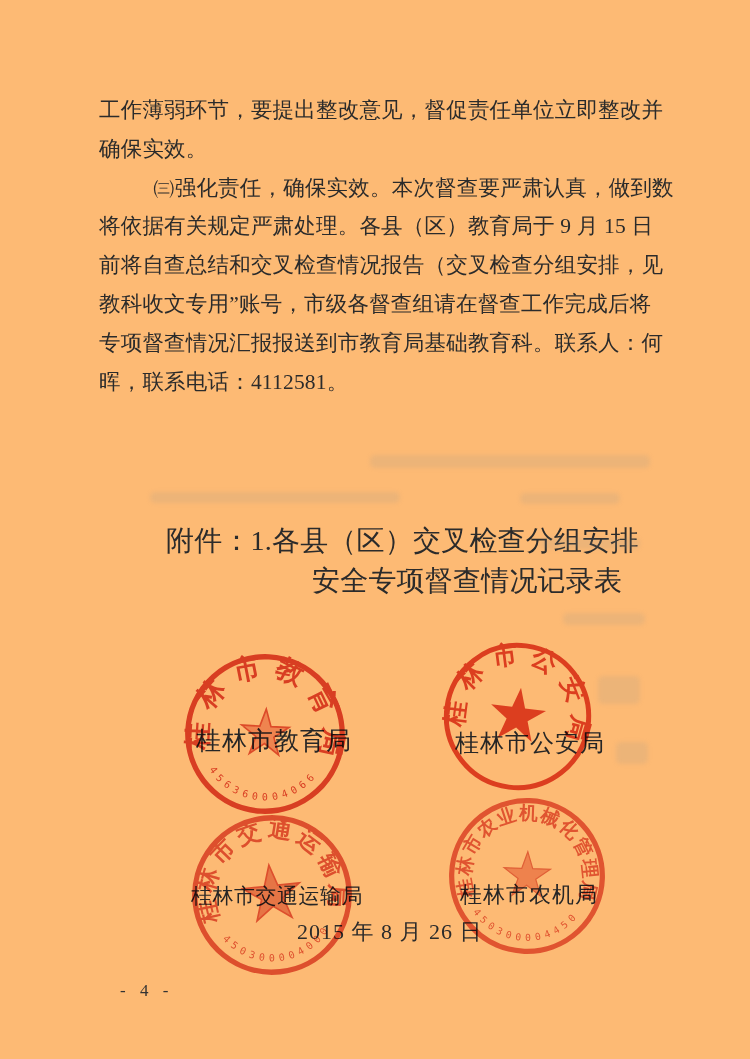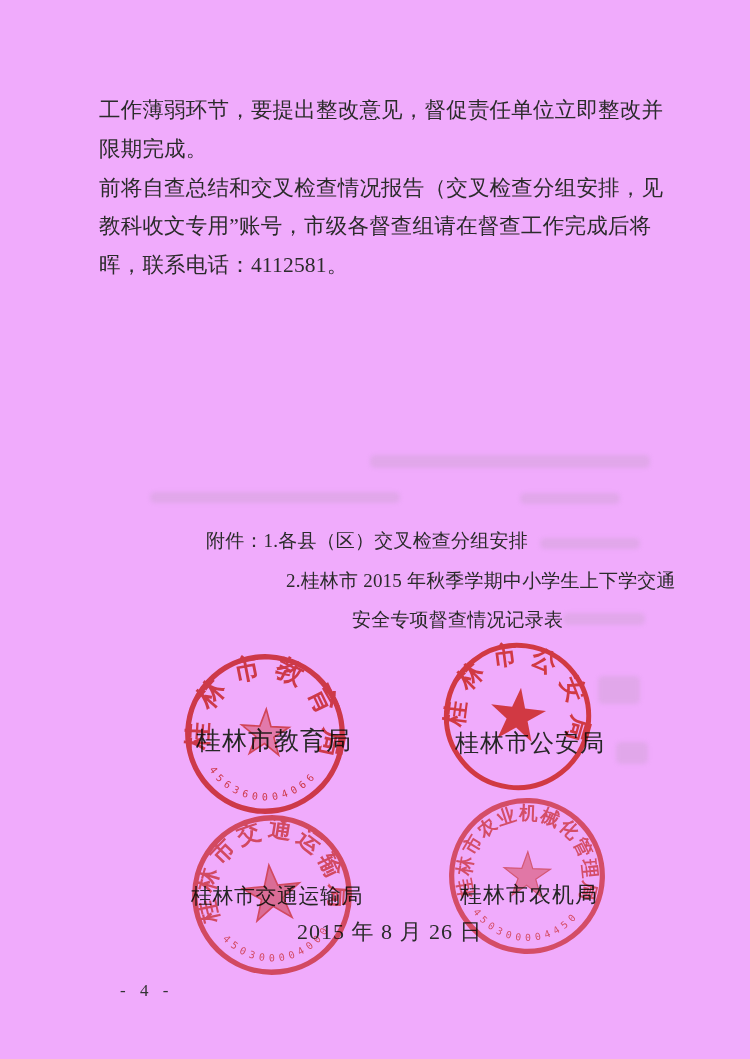--- a/index.html
+++ b/index.html
@@ -1,36 +1,36 @@
 <!DOCTYPE html>
 <html><head>
 <meta charset="utf-8">
 <style>
   html,body{margin:0;padding:0;background:#e8e8e8;}
   .page{
     position:relative;
     width:750px;height:1059px;
     margin:0 auto;
-    background:#f0abfc;
+    background:#fdba74;
     overflow:hidden;
     font-family:"Liberation Serif","DejaVu Serif",serif;
     color:#2b2b2b;
   }
   
   .body-text{
     position:absolute;left:99px;top:91px;width:562px;
     font-size:21.5px;line-height:38.8px;letter-spacing:0.2px;
     text-align:justify;
   }
   .body-text .line{white-space:nowrap;}
   .body-text .line.indent{padding-left:54px;}
   
   .attachments{
     position:absolute;left:166px;top:521px;width:520px;
-    font-size:19px;line-height:39.5px;letter-spacing:0.2px;margin-left:40px;
+    font-size:28px;line-height:39.5px;letter-spacing:0.2px;
   }
   .attachments .att2{margin-left:80px;}
   .attachments .att3{margin-left:146px;}
   
   .dept{position:absolute;font-size:23px;color:#262626;white-space:nowrap;letter-spacing:1px;}
   .name-edu{left:196px;top:724px;font-size:25px;}
   .name-police{left:455px;top:727px;font-size:24px;}
   .name-transport{left:191px;top:882px;font-size:21px;letter-spacing:0.5px;}
   .name-agri{left:460px;top:880px;font-size:22px;}
   .doc-date{position:absolute;left:297px;top:917px;font-size:22px;letter-spacing:1px;white-space:nowrap;}
@@ -61,29 +61,31 @@
   .s6{left:598px;top:676px;width:42px;height:28px;}
   .s7{left:616px;top:742px;width:32px;height:22px;}
 </style>
 </head>
 <body>
 
 <div class="page">
 
   <div class="body-text">
     <div class="line">工作薄弱环节，要提出整改意见，督促责任单位立即整改并</div>
-    <div class="line">限期完成。</div>
+    <div class="line">确保实效。</div>
+    <div class="line indent">㈢强化责任，确保实效。本次督查要严肃认真，做到数</div>
+    <div class="line">将依据有关规定严肃处理。各县（区）教育局于 9 月 15 日</div>
     <div class="line">前将自查总结和交叉检查情况报告（交叉检查分组安排，见</div>
     <div class="line">教科收文专用”账号，市级各督查组请在督查工作完成后将</div>
+    <div class="line">专项督查情况汇报报送到市教育局基础教育科。联系人：何</div>
     <div class="line">晖，联系电话：4112581。</div>
   </div>
 
   <div class="attachments">
     <div class="att1">附件：1.各县（区）交叉检查分组安排</div>
-    <div class="att2">2.桂林市 2015 年秋季学期中小学生上下学交通</div>
     <div class="att3">安全专项督查情况记录表</div>
   </div>
 
   <div class="dept name-edu">桂林市教育局</div>
   <div class="dept name-police">桂林市公安局</div>
   <div class="dept name-transport">桂林市交通运输局</div>
   <div class="dept name-agri">桂林市农机局</div>
 
   <div class="doc-date">2015 年 8 月 26 日</div>
   <div class="page-number">- 4 -</div>

